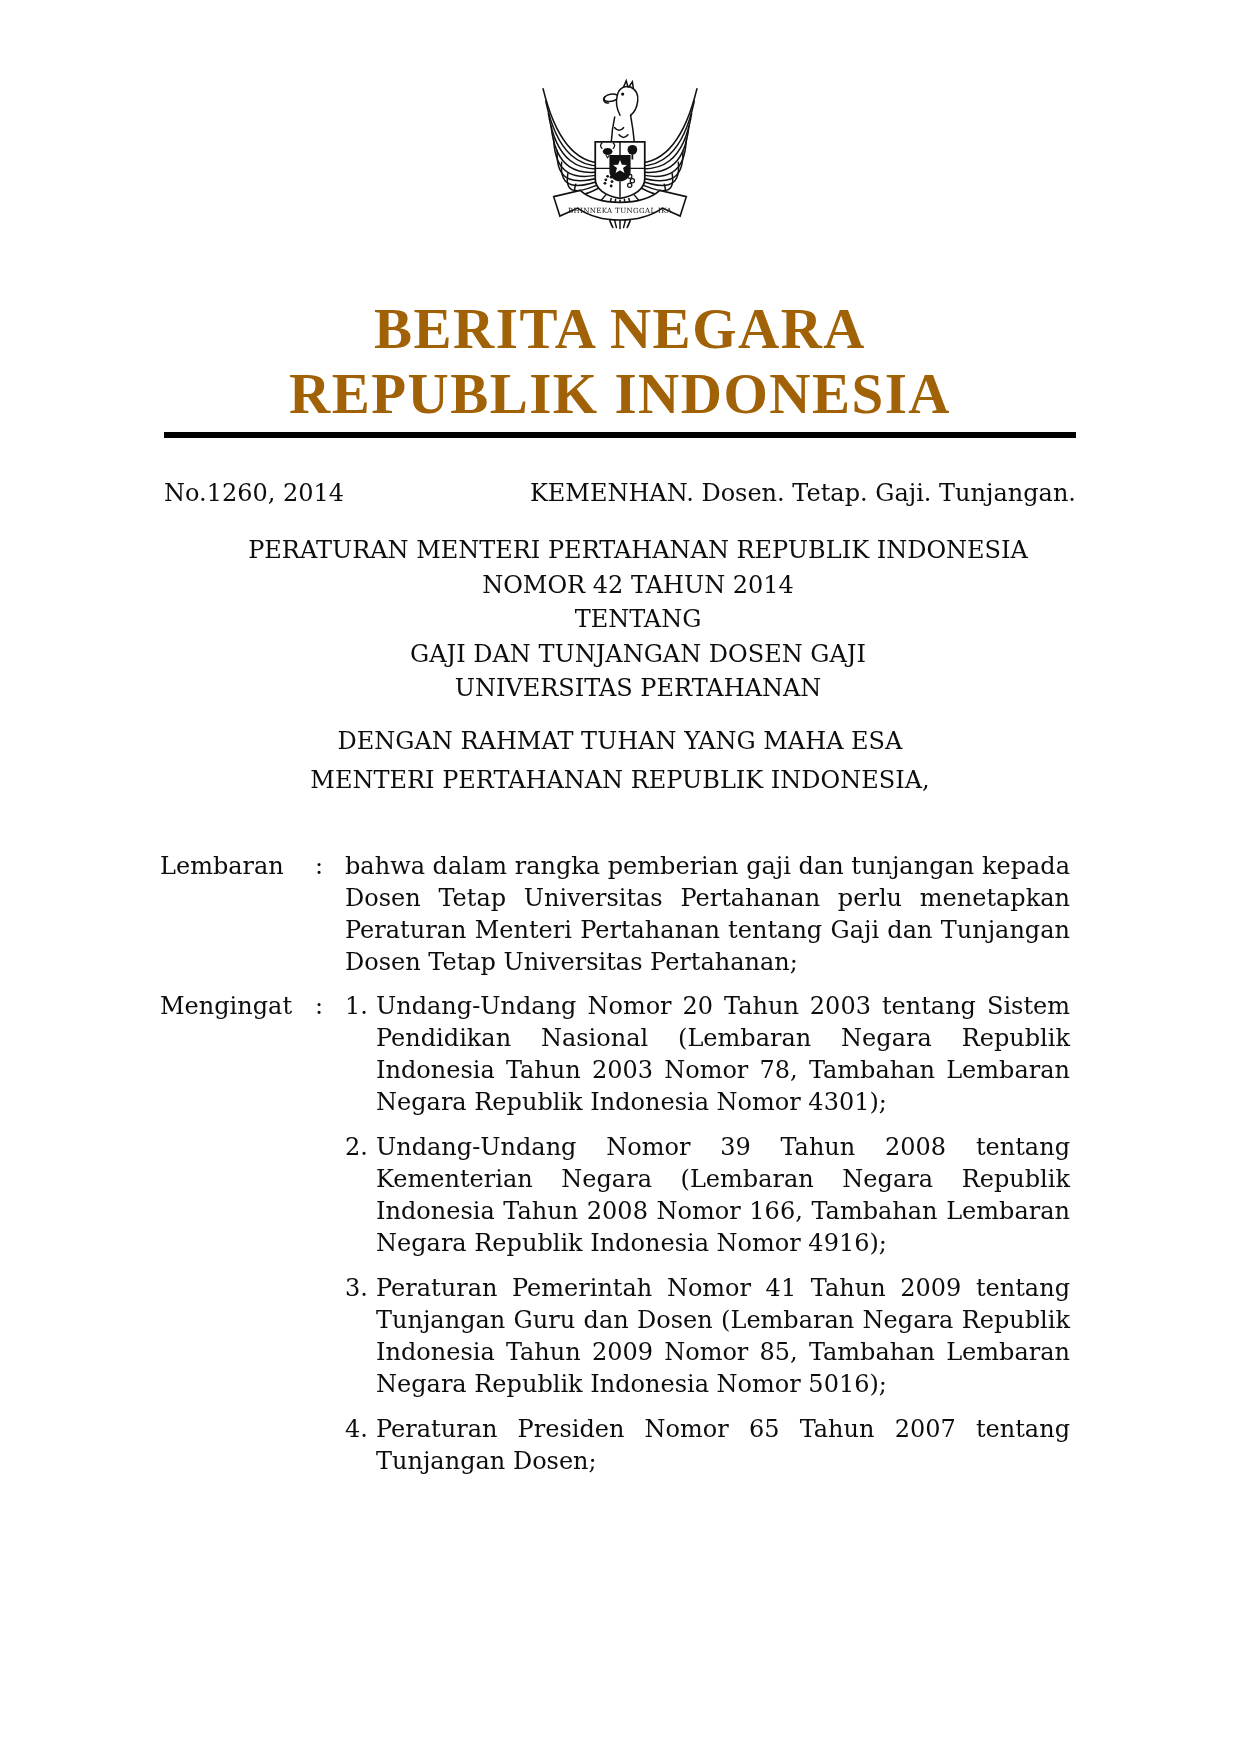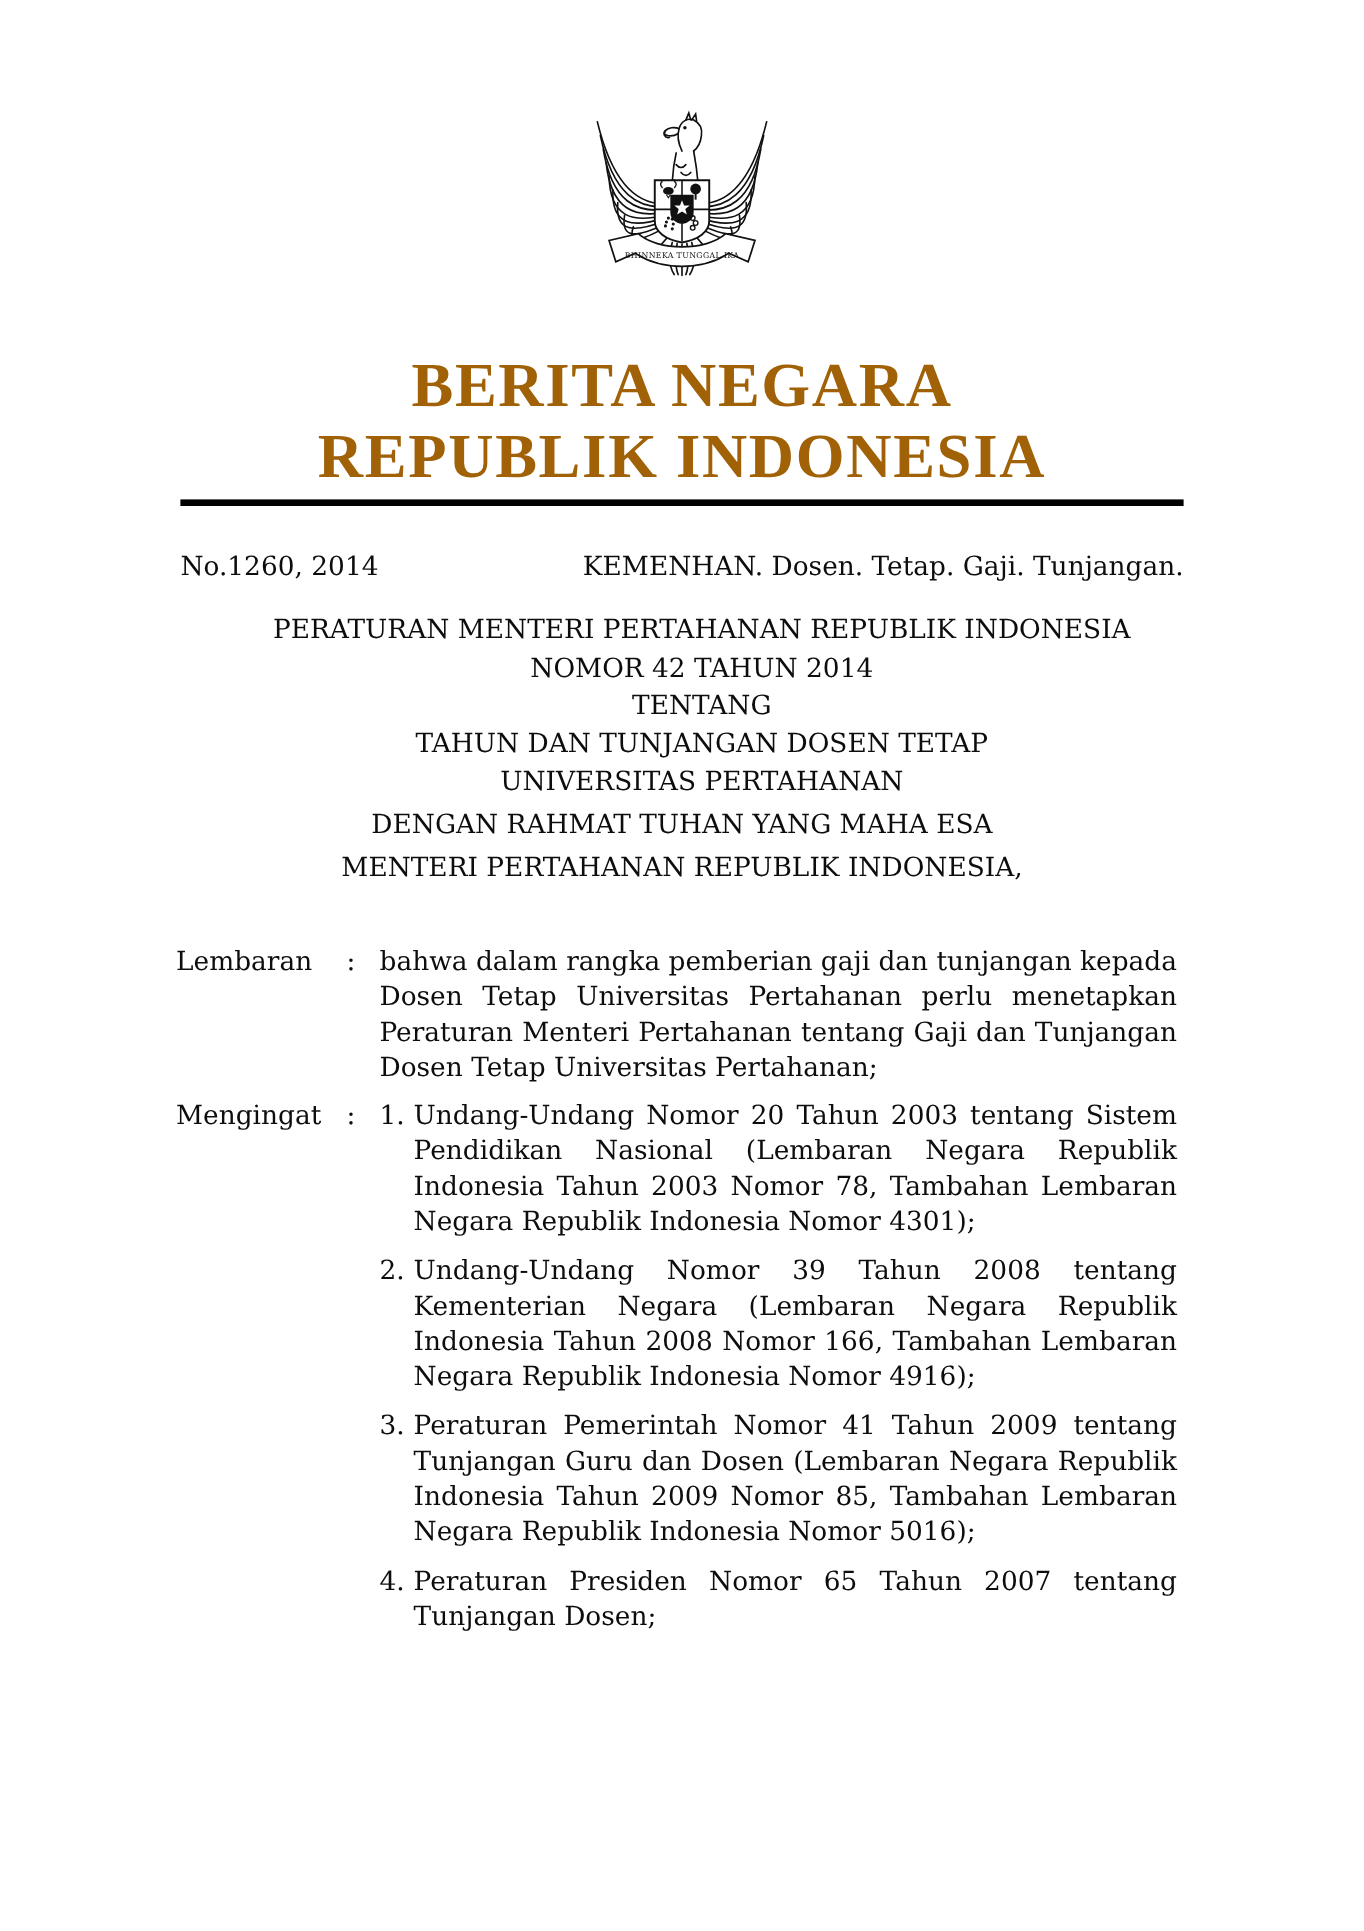--- a/index.html
+++ b/index.html
@@ -6,21 +6,21 @@
   .page{
     position:relative;
     width:1240px;height:1755px;
     margin:0 auto;
     background:#ffffff;
     color:#0d0d0d;
     font-family:"DejaVu Serif",serif;
     overflow:hidden;
   }
   
-  .emblem{display:flex;justify-content:center;padding-top:86px;}
+  .emblem{display:flex;justify-content:center;padding-top:64px;}
   .emblem svg{display:block;}
   
   .masthead{
     margin:64px 0 0 0;
     text-align:center;
     font-family:"Liberation Serif",serif;
     font-weight:700;
     font-size:57px;
     line-height:65px;
     letter-spacing:1.5px;
@@ -38,21 +38,21 @@
   
   .heading{
     margin-top:24px;
     text-align:center;
     font-size:24px;
     line-height:34.5px;
     margin-left:36px;
   }
   .heading div{white-space:nowrap;}
   .invocation{text-align:center;font-size:24px;line-height:34.5px;}
-  .invocation .inv1{margin-top:4px;}
+  .invocation .inv1{margin-top:18px;}
   .invocation .inv2{margin-top:5px;}
   
   .clause{
     display:flex;
     margin:0 170px 12px 160px;
     font-size:24px;
     line-height:32px;
   }
   .clause.first{margin-top:52px;}
   .clause-label{flex:0 0 155px;}
@@ -167,21 +167,21 @@
 
   <div class="issue-row">
     <span class="issue-no">No.1260, 2014</span>
     <span class="issue-subject">KEMENHAN. Dosen. Tetap. Gaji. Tunjangan.</span>
   </div>
 
   <div class="heading">
     <div>PERATURAN MENTERI PERTAHANAN REPUBLIK INDONESIA</div>
     <div>NOMOR 42 TAHUN 2014</div>
     <div>TENTANG</div>
-    <div>TAHUN DAN TUNJANGAN DOSEN TETAP</div>
+    <div>GAJI DAN TUNJANGAN DOSEN GAJI</div>
     <div>UNIVERSITAS PERTAHANAN</div>
   </div>
 
   <div class="invocation">
     <div class="inv1">DENGAN RAHMAT TUHAN YANG MAHA ESA</div>
     <div class="inv2">MENTERI PERTAHANAN REPUBLIK INDONESIA,</div>
   </div>
 
   <section class="clause first">
     <div class="clause-label">Lembaran</div>

